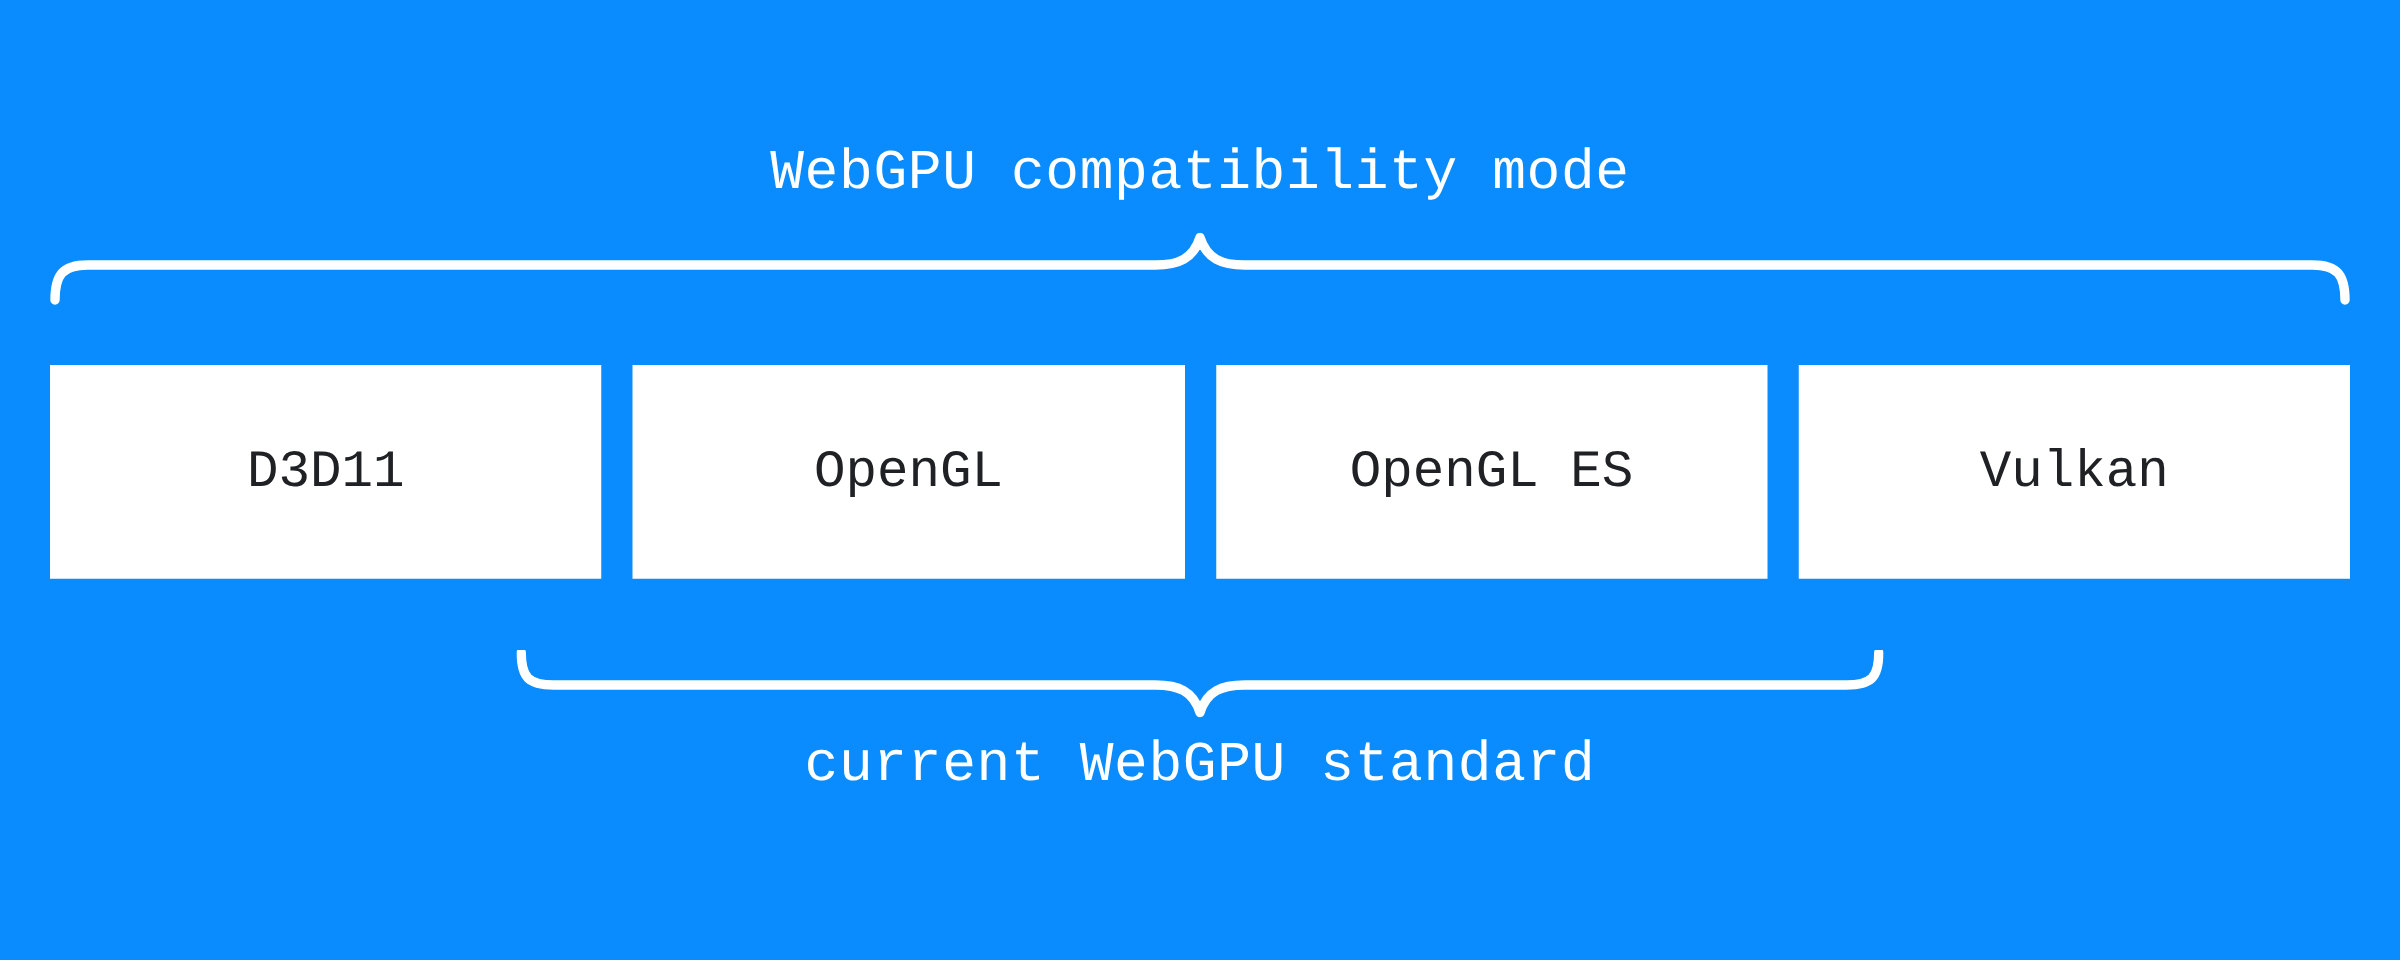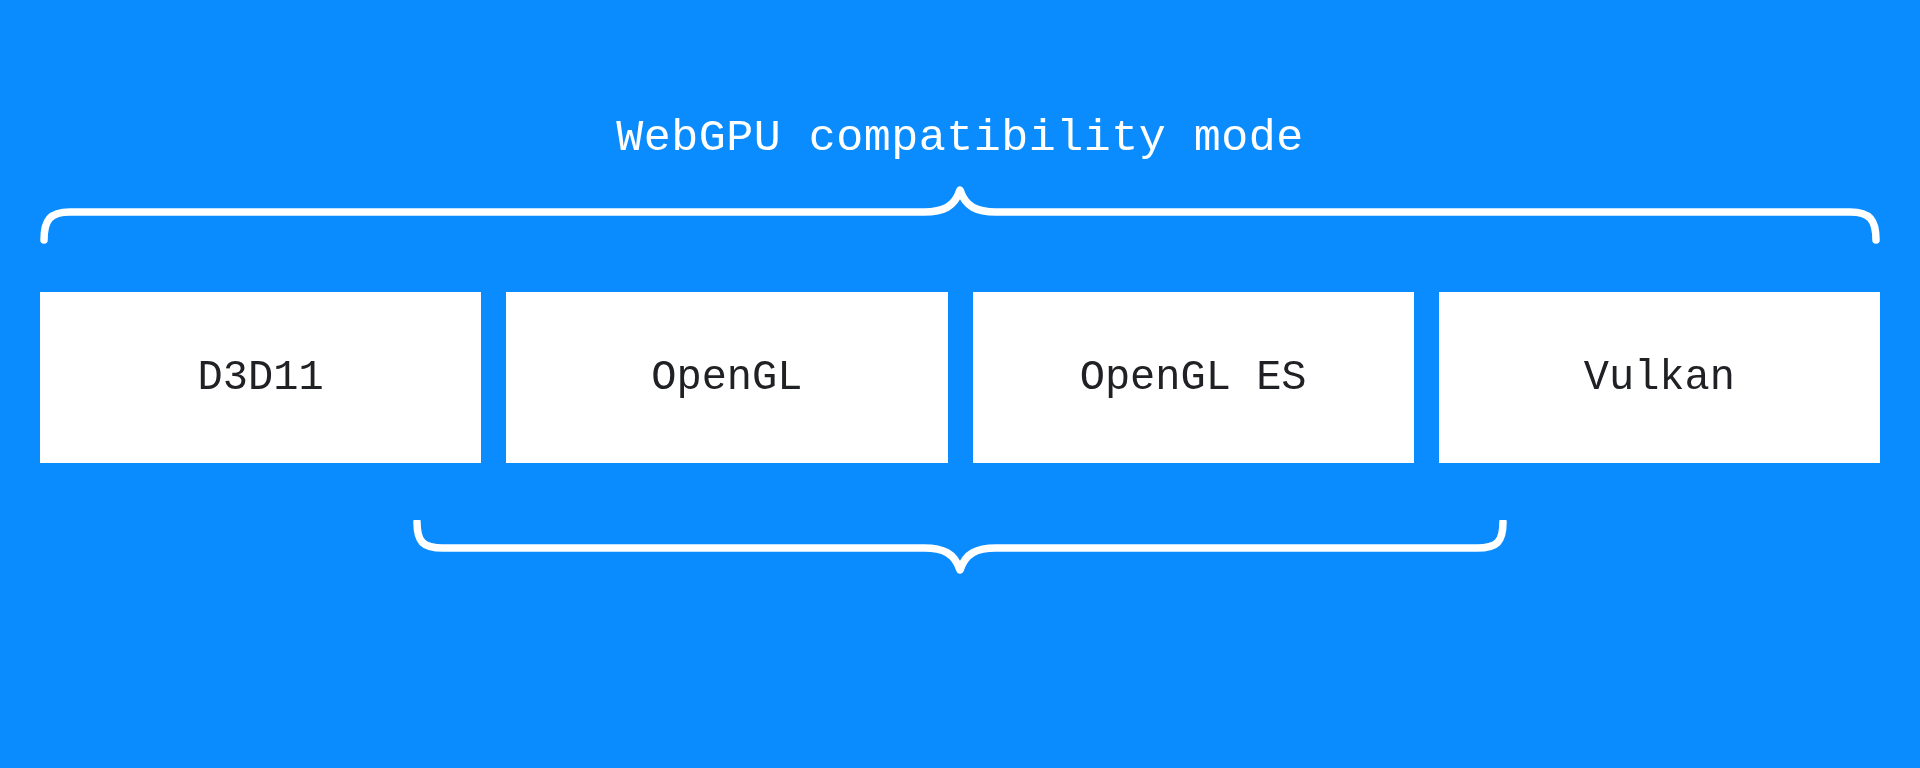--- a/index.html
+++ b/index.html
@@ -103,14 +103,15 @@
     </div>
     <div class="api-box">
       <span>Vulkan</span>
     </div>
   </div>
 
   <svg class="brace brace-bottom" viewBox="0 0 1094 54" preserveAspectRatio="none" aria-hidden="true">
     <path d="M 4 2 C 4 22 10 28 30 28 L 511 28 C 530 28 541.5 33 547 50 C 552.5 33 564 28 583 28 L 1064 28 C 1084 28 1090 22 1090 2"></path>
   </svg>
 
+  <div class="brace-label subtitle-label">current WebGPU standard</div>
 
 </div>
 
 </body></html>

